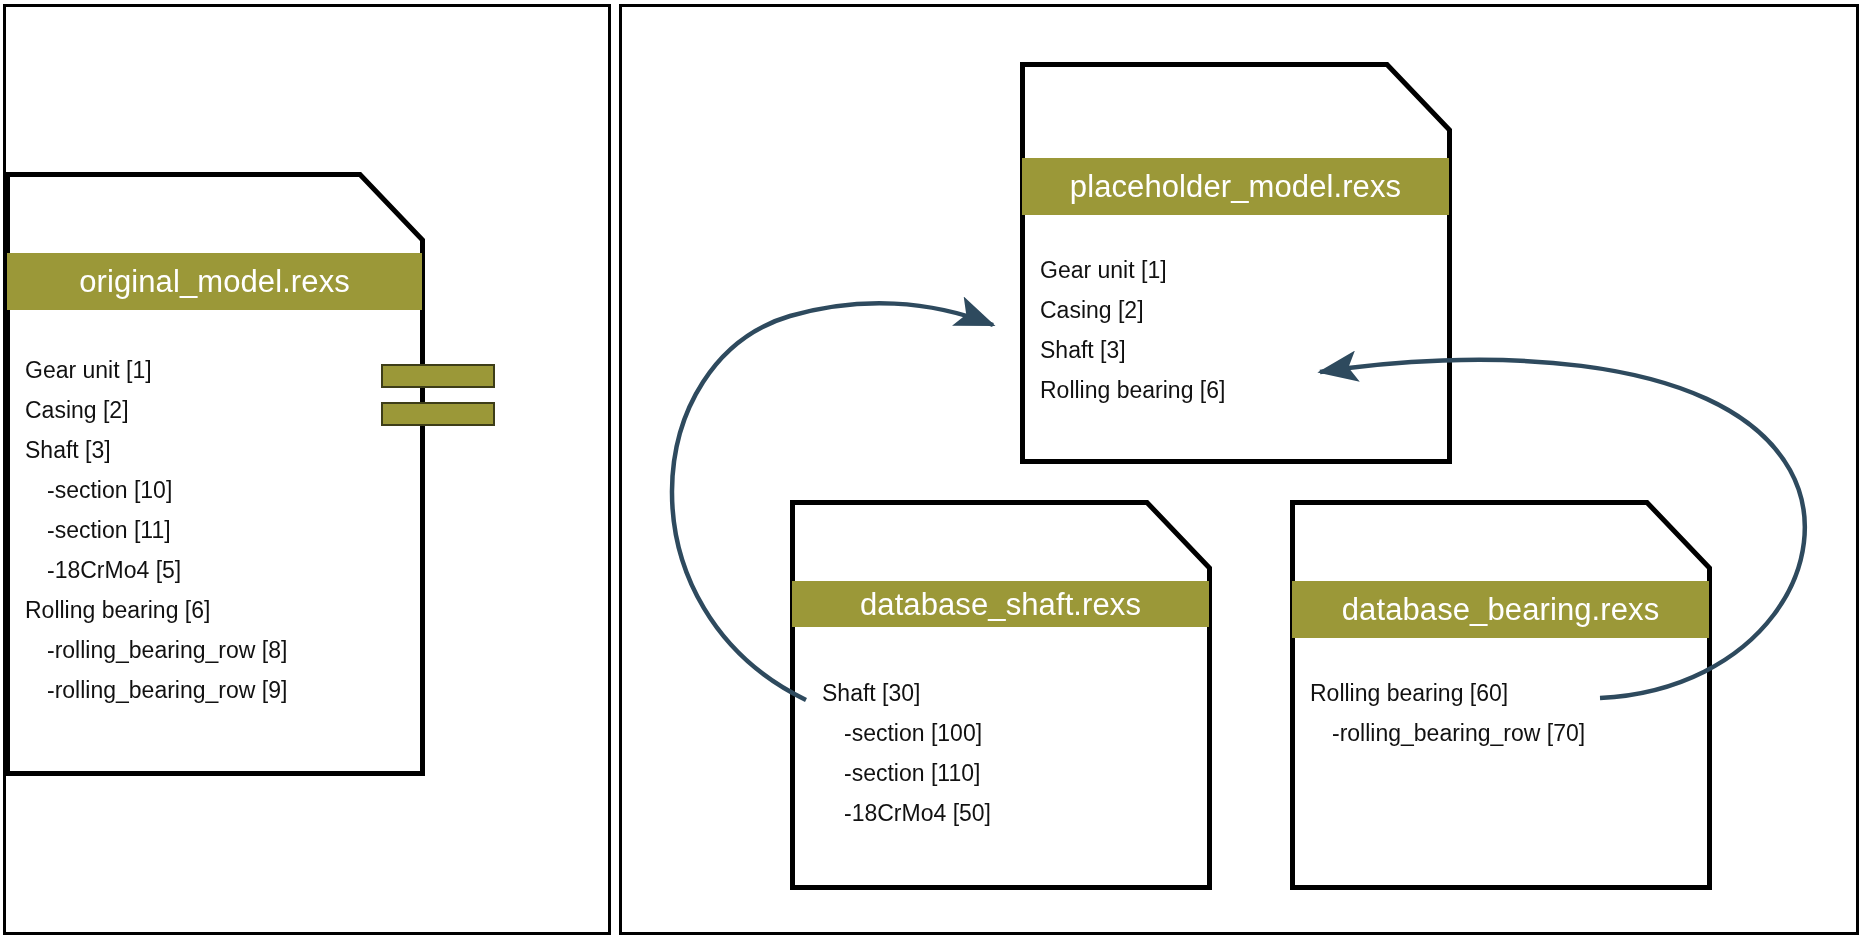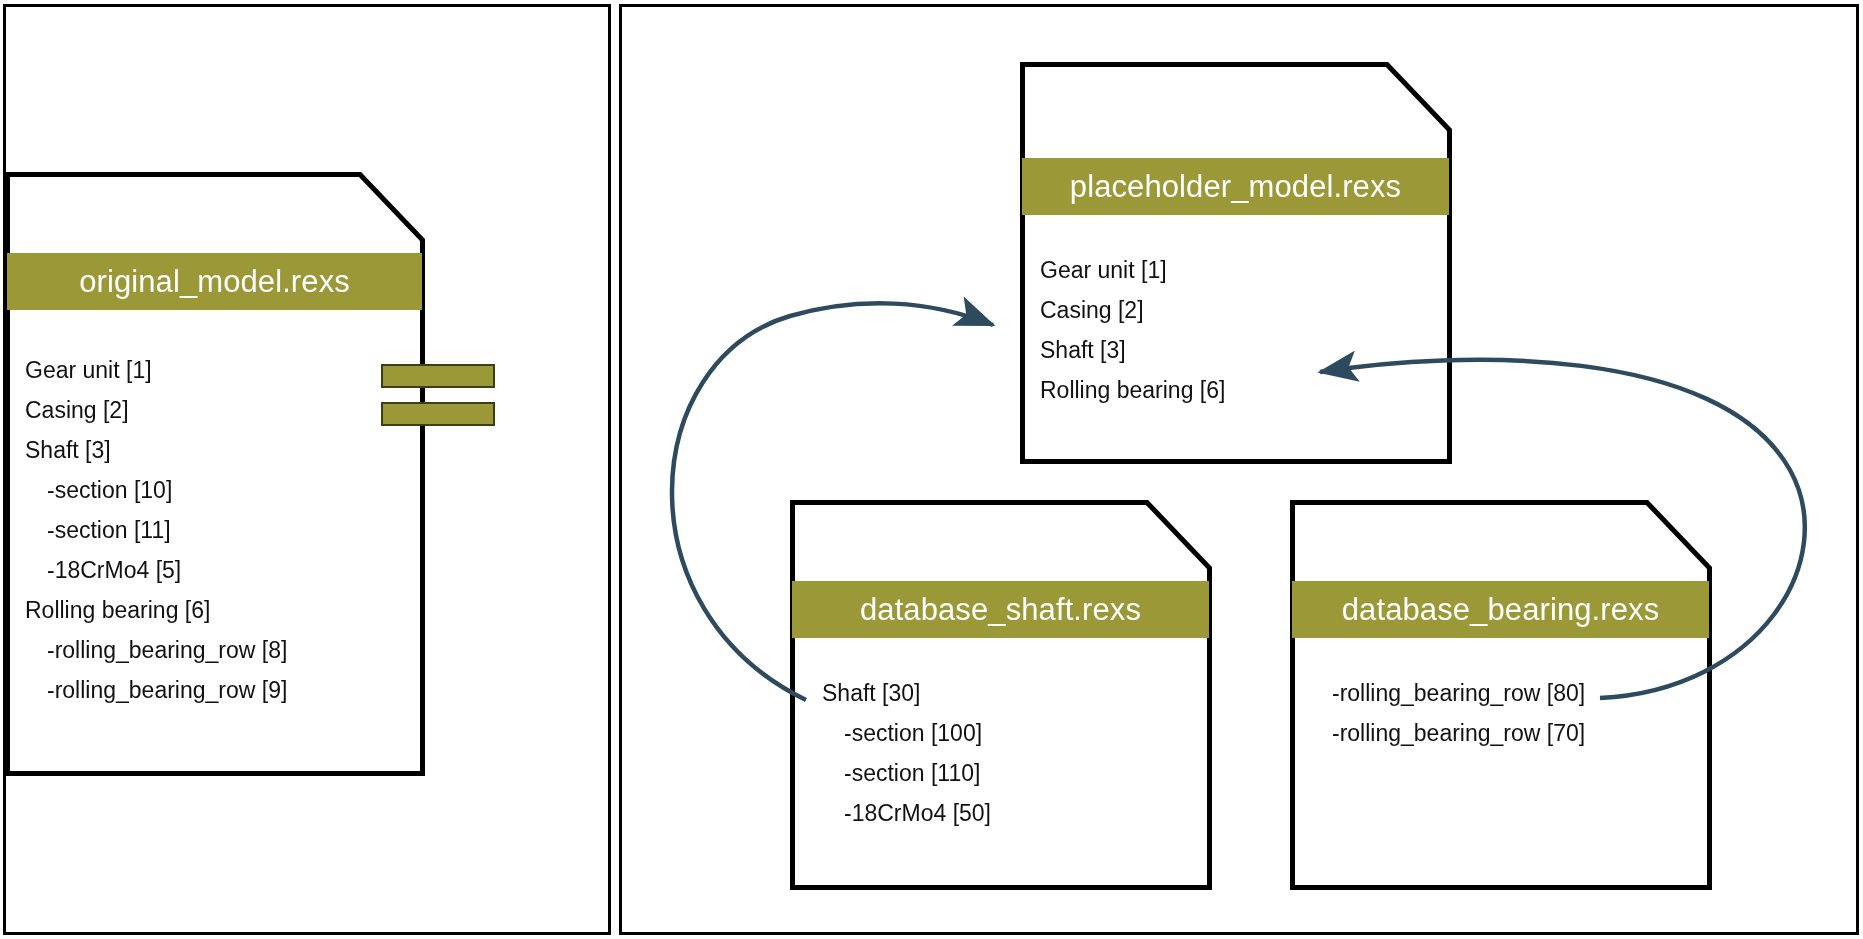--- a/index.html
+++ b/index.html
@@ -133,36 +133,36 @@
       <span class="row">Casing [2]</span>
       <span class="row">Shaft [3]</span>
       <span class="row">Rolling bearing [6]</span>
     </div>
   </div>
 
   <div class="doc" id="doc-db-shaft" style="left:790px; top:500px; width:422px; height:390px;">
     <svg width="422" height="390" style="position:absolute;left:0;top:0;">
       <path d="M 2.5 2.5 L 357 2.5 L 419.5 68 L 419.5 387.5 L 2.5 387.5 Z" fill="#ffffff" stroke="#000000" stroke-width="5" stroke-linejoin="miter"></path>
     </svg>
-    <div class="doc-title" style="top:81px; height:57px; left:2px; right:3px;">database_shaft.rexs</div>
+    <div class="doc-title" style="top:81px; height:46px; left:2px; right:3px;">database_shaft.rexs</div>
     <div class="doc-list" style="left:32px; top:173px;">
       <span class="row">Shaft [30]</span>
       <span class="row indent">-section [100]</span>
       <span class="row indent">-section [110]</span>
       <span class="row indent">-18CrMo4 [50]</span>
     </div>
   </div>
 
   <div class="doc" id="doc-db-bearing" style="left:1290px; top:500px; width:422px; height:390px;">
     <svg width="422" height="390" style="position:absolute;left:0;top:0;">
       <path d="M 2.5 2.5 L 357 2.5 L 419.5 68 L 419.5 387.5 L 2.5 387.5 Z" fill="#ffffff" stroke="#000000" stroke-width="5" stroke-linejoin="miter"></path>
     </svg>
     <div class="doc-title" style="top:81px; height:57px; left:2px; right:3px;">database_bearing.rexs</div>
     <div class="doc-list" style="left:20px; top:173px;">
-      <span class="row indent">-rolling_bearing_row [80]</span>
+      <span class="row">Rolling bearing [60]</span>
       <span class="row indent">-rolling_bearing_row [70]</span>
     </div>
   </div>
 
   <svg id="connectors" viewBox="0 0 1863 939">
     <defs>
       <marker id="arrowhead-left" markerWidth="9" markerHeight="7" refX="8.4" refY="3.5" orient="auto" markerUnits="strokeWidth">
         <path d="M 0 0 L 9 3.5 L 0 7 L 2 3.5 Z" fill="#2e4a5e"></path>
       </marker>
     </defs>

